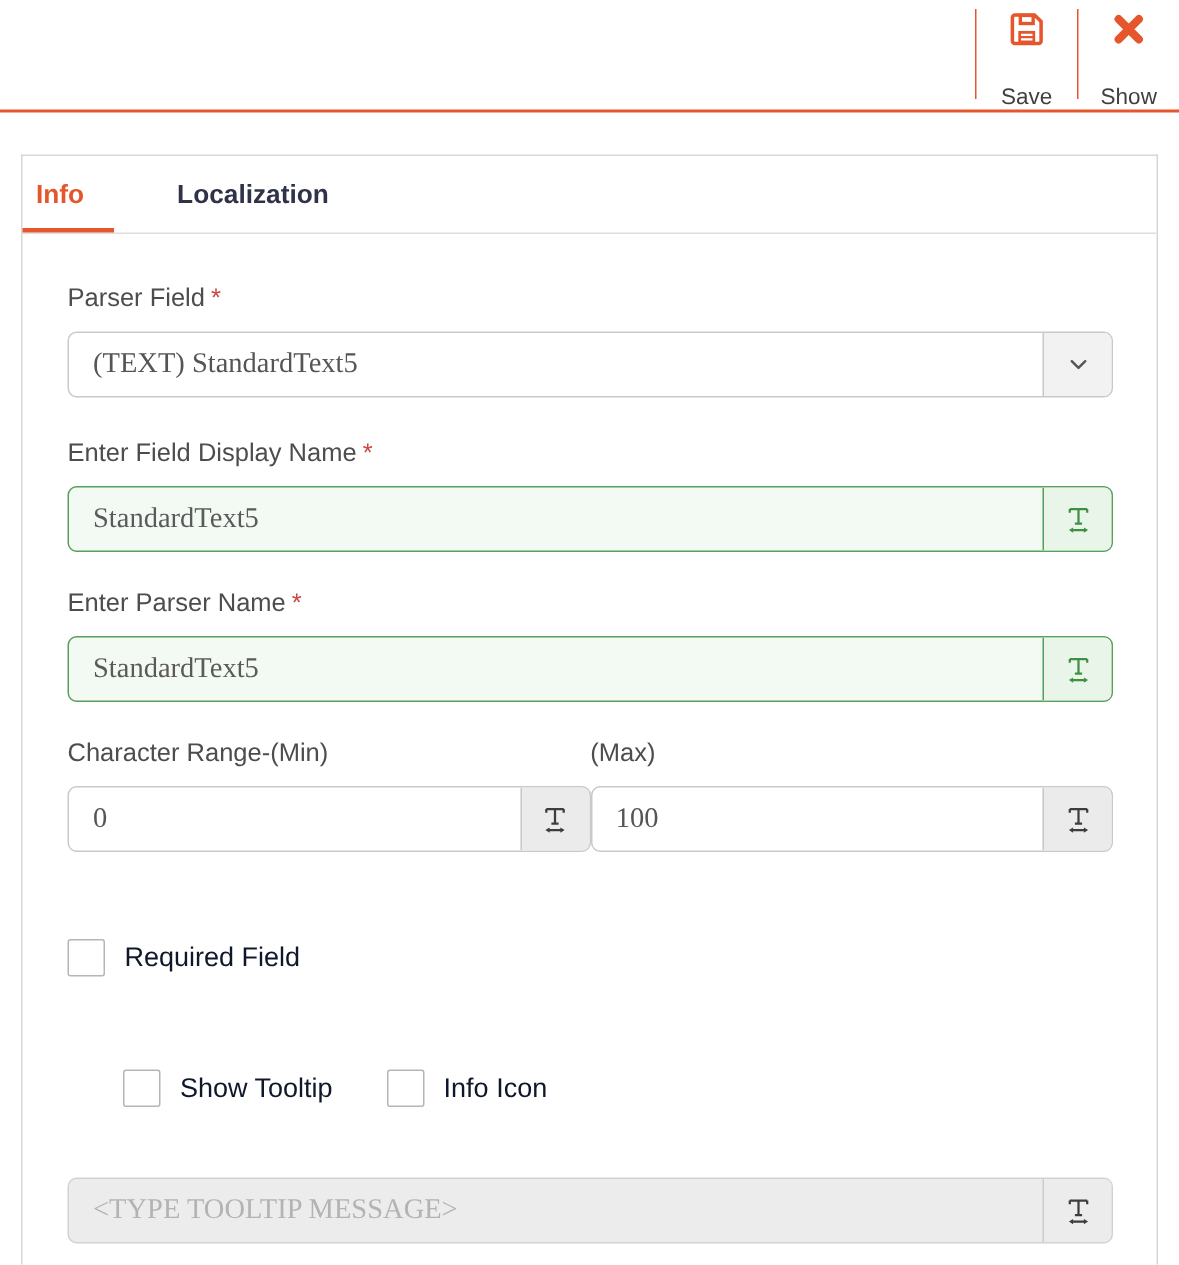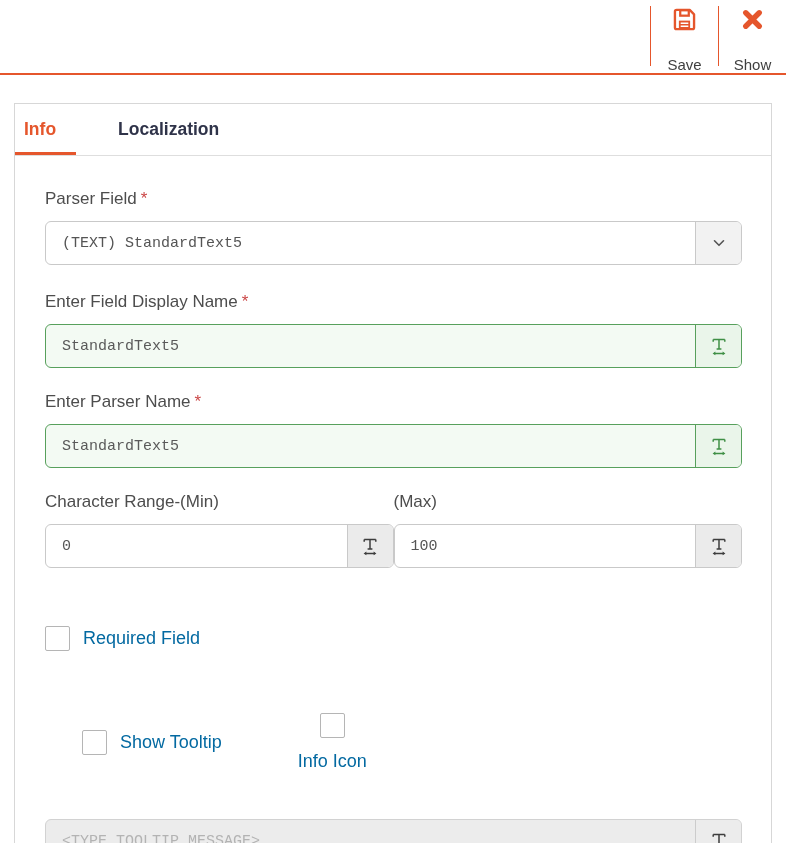--- a/index.html
+++ b/index.html
@@ -81,26 +81,26 @@
     background: #fff;
     overflow: hidden;
   }
   .control .value,
   .control input {
     flex: 1;
     min-width: 0;
     display: flex;
     align-items: center;
     padding: 0 16px;
-    font-size: 15px;
+    font-size: 19px;
     color: #555;
     border: none;
     outline: none;
     background: transparent;
-    font-family: Liberation Mono, monospace;
+    font-family: Liberation Serif, serif;
   }
   .addon {
     width: 46px;
     flex: 0 0 46px;
     display: flex;
     align-items: center;
     justify-content: center;
     border-left: 1px solid #c9c9c9;
     background: #f2f2f2;
     cursor: pointer;
@@ -126,33 +126,33 @@
   .mb-tips   { margin-bottom: 47px; padding-left: 37px; }
 
   .row2 { display: flex; }
   .row2 .col { flex: 1; min-width: 0; }
 
   .checkbox-group {
     display: flex;
     align-items: center;
     gap: 13px;
     font-size: 18px;
-    color: #0369a1;
+    color: #0f172a;
   }
   .cb {
     width: 25px;
     height: 25px;
     flex: 0 0 25px;
     border: 1px solid #b5b5b5;
     border-radius: 2px;
     background: #fff;
     cursor: pointer;
   }
   .cb-row { display: flex; align-items: center; }
-  .cb-row .checkbox-group + .checkbox-group { margin-left: 76px; flex-direction: column; }
+  .cb-row .checkbox-group + .checkbox-group { margin-left: 36px; }
 </style>
 </head>
 <body>
 
 <svg class="defs" aria-hidden="true">
   <symbol id="sym-floppy" viewBox="0 0 24 24">
     <path d="M5 3.5 h11.6 L20.5 7.4 V19 a1.5 1.5 0 0 1 -1.5 1.5 H5 A1.5 1.5 0 0 1 3.5 19 V5 A1.5 1.5 0 0 1 5 3.5 z" fill="none" stroke="currentColor" stroke-width="2.1" stroke-linejoin="round"></path>
     <rect x="8.2" y="3.8" width="7.6" height="4.8" fill="none" stroke="currentColor" stroke-width="2"></rect>
     <rect x="7" y="13" width="10" height="7.4" fill="currentColor"></rect>
     <path d="M8.6 15.3 h6.8 M8.6 18 h6.8" stroke="#ffffff" stroke-width="1.3"></path>

